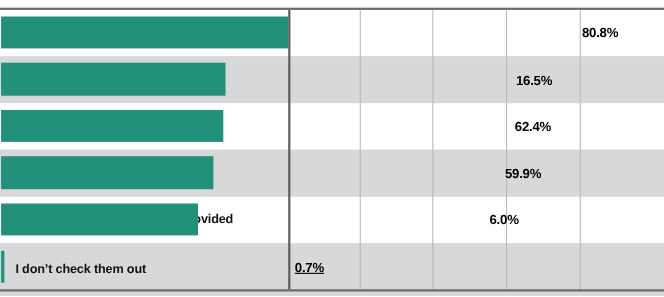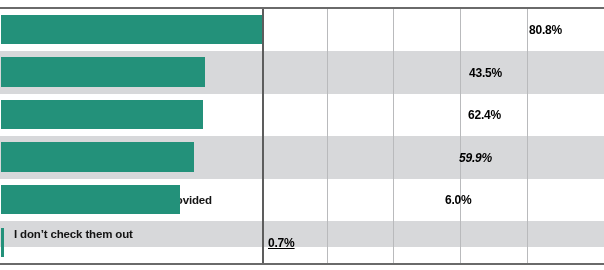--- a/index.html
+++ b/index.html
@@ -118,21 +118,21 @@
       <div class="track-cell"></div>
     </div>
 
     <div class="row band-white" style="top:170px;height:42px;">
       <div class="label-cell">
         <div class="label-text">Talk to a reference that they provided</div>
       </div>
       <div class="track-cell"></div>
     </div>
 
-    <div class="row band-gray" style="top:212px;height:26px;">
+    <div class="row band-gray" style="top:212px;height:48px;">
       <div class="label-cell">
         <div class="label-text">I don’t check them out</div>
       </div>
       <div class="track-cell"></div>
     </div>
 
     <div class="gridline" style="left:327px;"></div>
     <div class="gridline" style="left:393px;"></div>
     <div class="gridline" style="left:460px;"></div>
     <div class="gridline" style="left:527px;"></div>
@@ -140,23 +140,23 @@
     <div class="axis-line"></div>
 
     <div class="bar" style="top:6px;height:29px;width:261px;"></div>
     <div class="bar" style="top:48px;height:30px;width:204px;"></div>
     <div class="bar" style="top:91px;height:29px;width:202px;"></div>
     <div class="bar" style="top:133px;height:30px;width:193px;"></div>
     <div class="bar" style="top:176px;height:29px;width:179px;"></div>
     <div class="bar" style="top:219px;height:29px;width:3px;"></div>
 
     <div class="bar-value" style="left:529px;top:14px;">80.8%</div>
-    <div class="bar-value" style="left:469px;top:57px;">43.5%</div>
+    <div class="bar-value" style="left:469px;top:57px;">16.5%</div>
     <div class="bar-value" style="left:468px;top:99px;">62.4%</div>
-    <div class="bar-value" style="left:459px;top:142px;font-style:italic;">59.9%</div>
+    <div class="bar-value" style="left:459px;top:142px;">59.9%</div>
     <div class="bar-value" style="left:445px;top:184px;">6.0%</div>
     <div class="bar-value" style="left:268px;top:227px;text-decoration:underline;">0.7%</div>
 
   </div>
 
   <div class="frame-rule bottom"></div>
 
 </div>
 
 </body></html>

